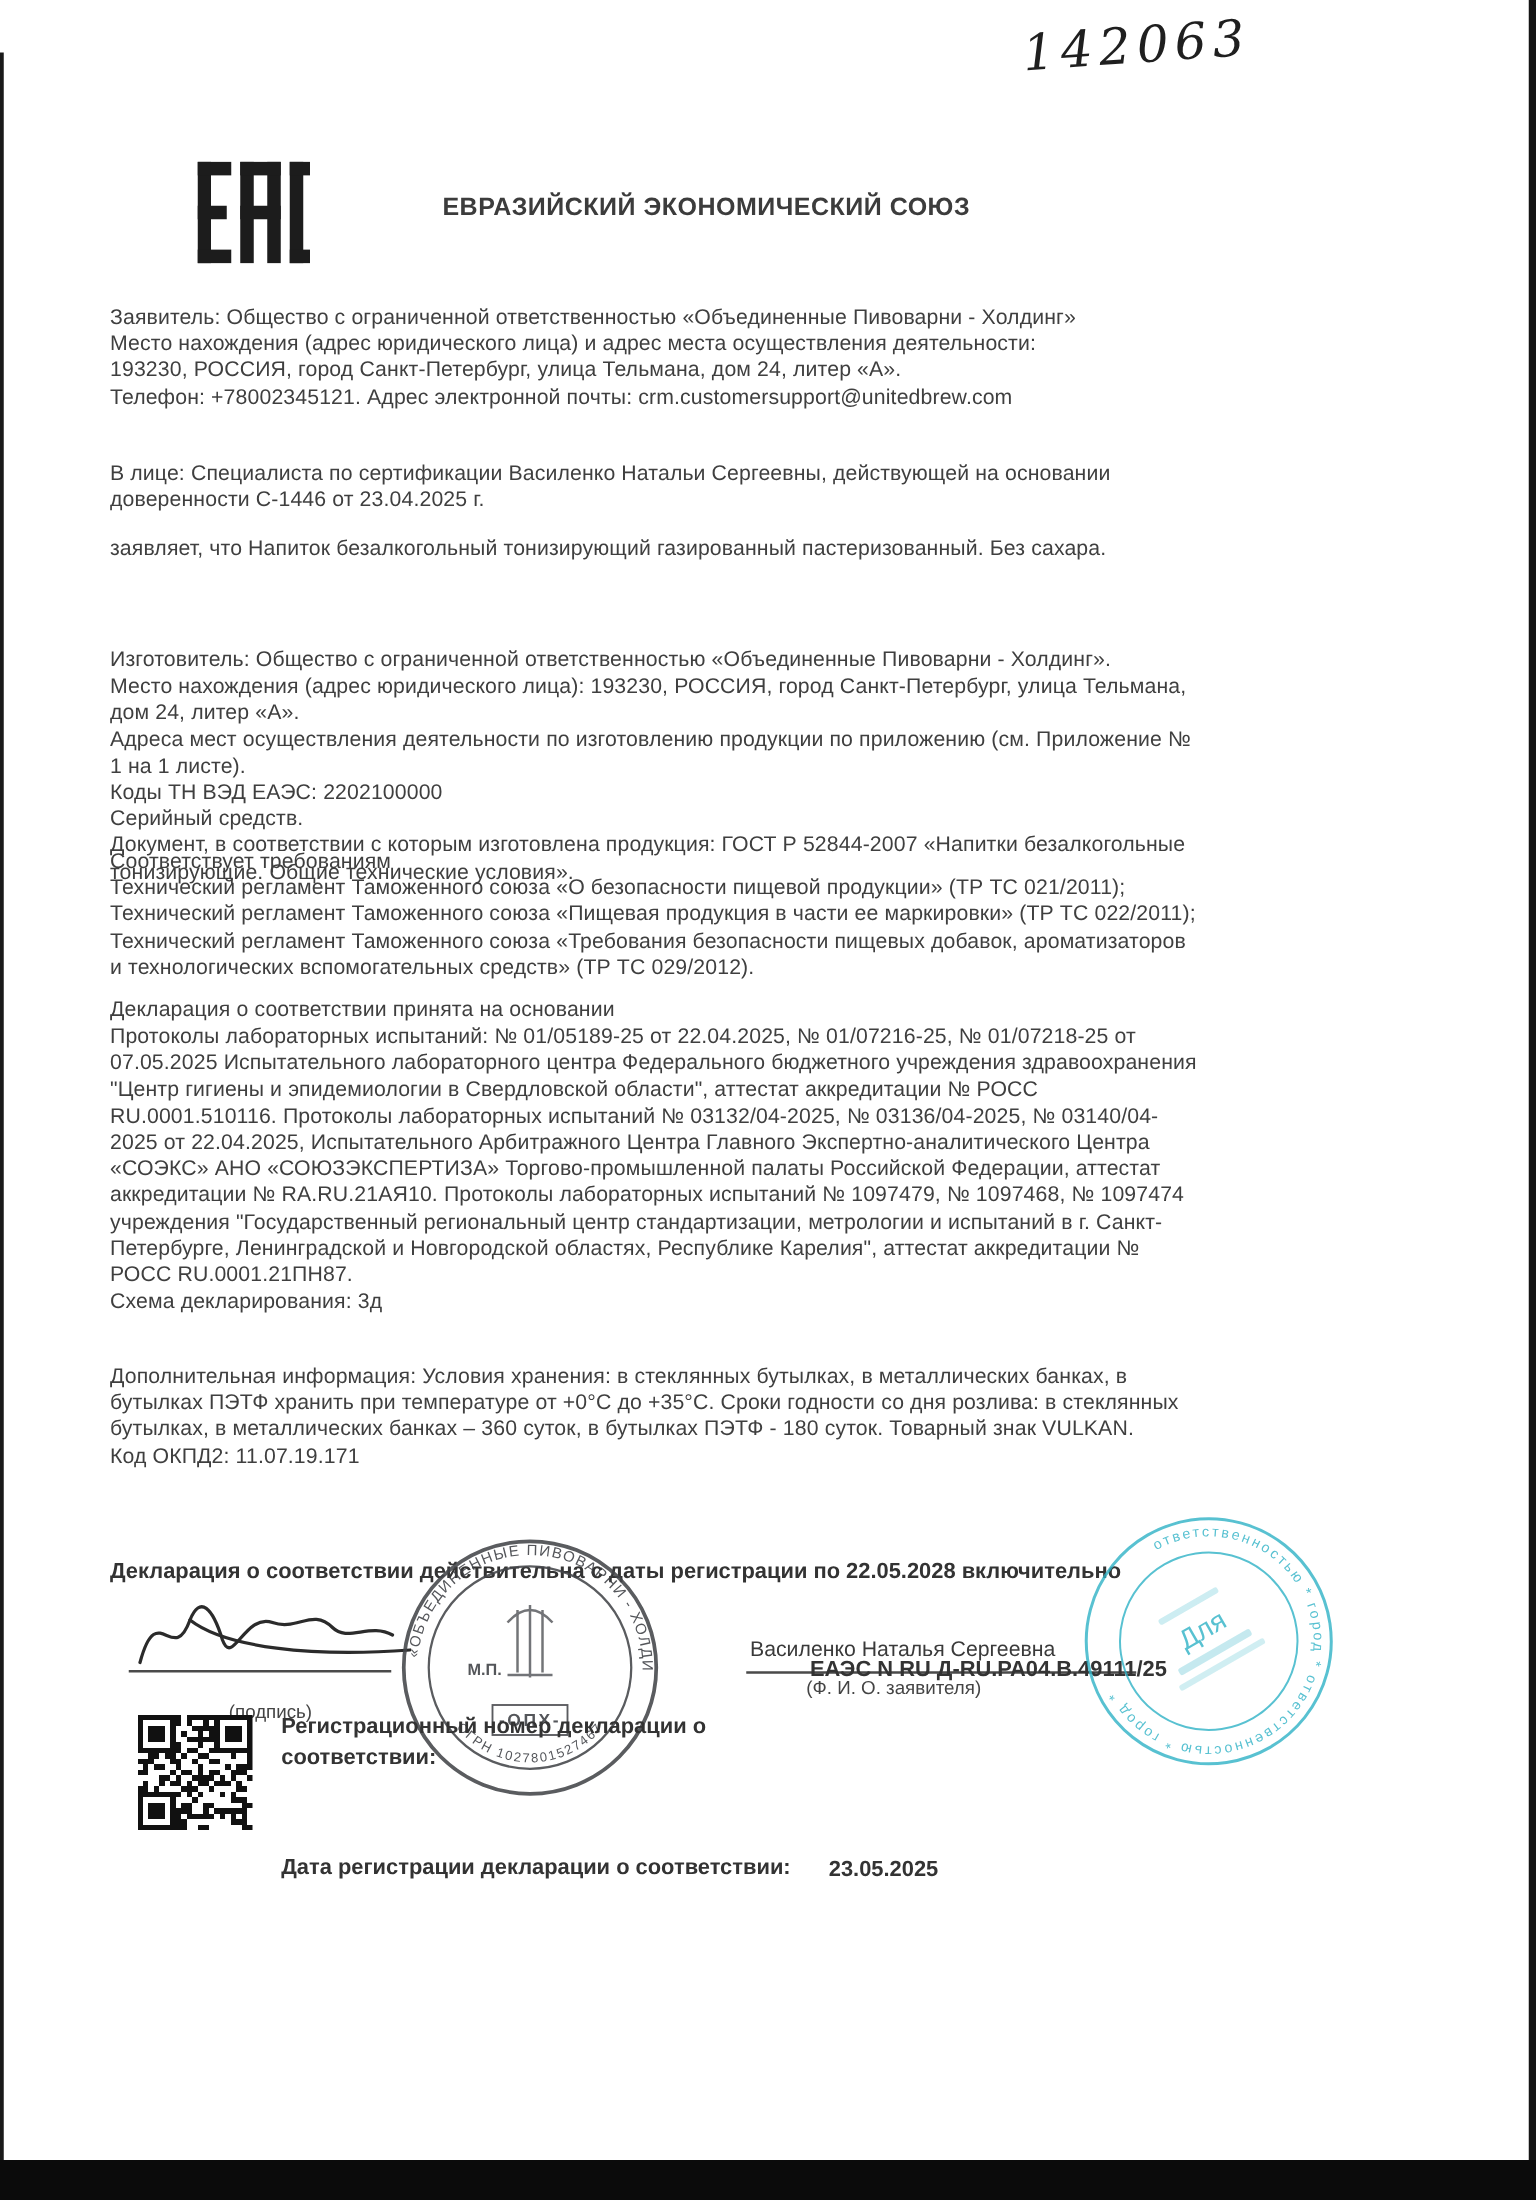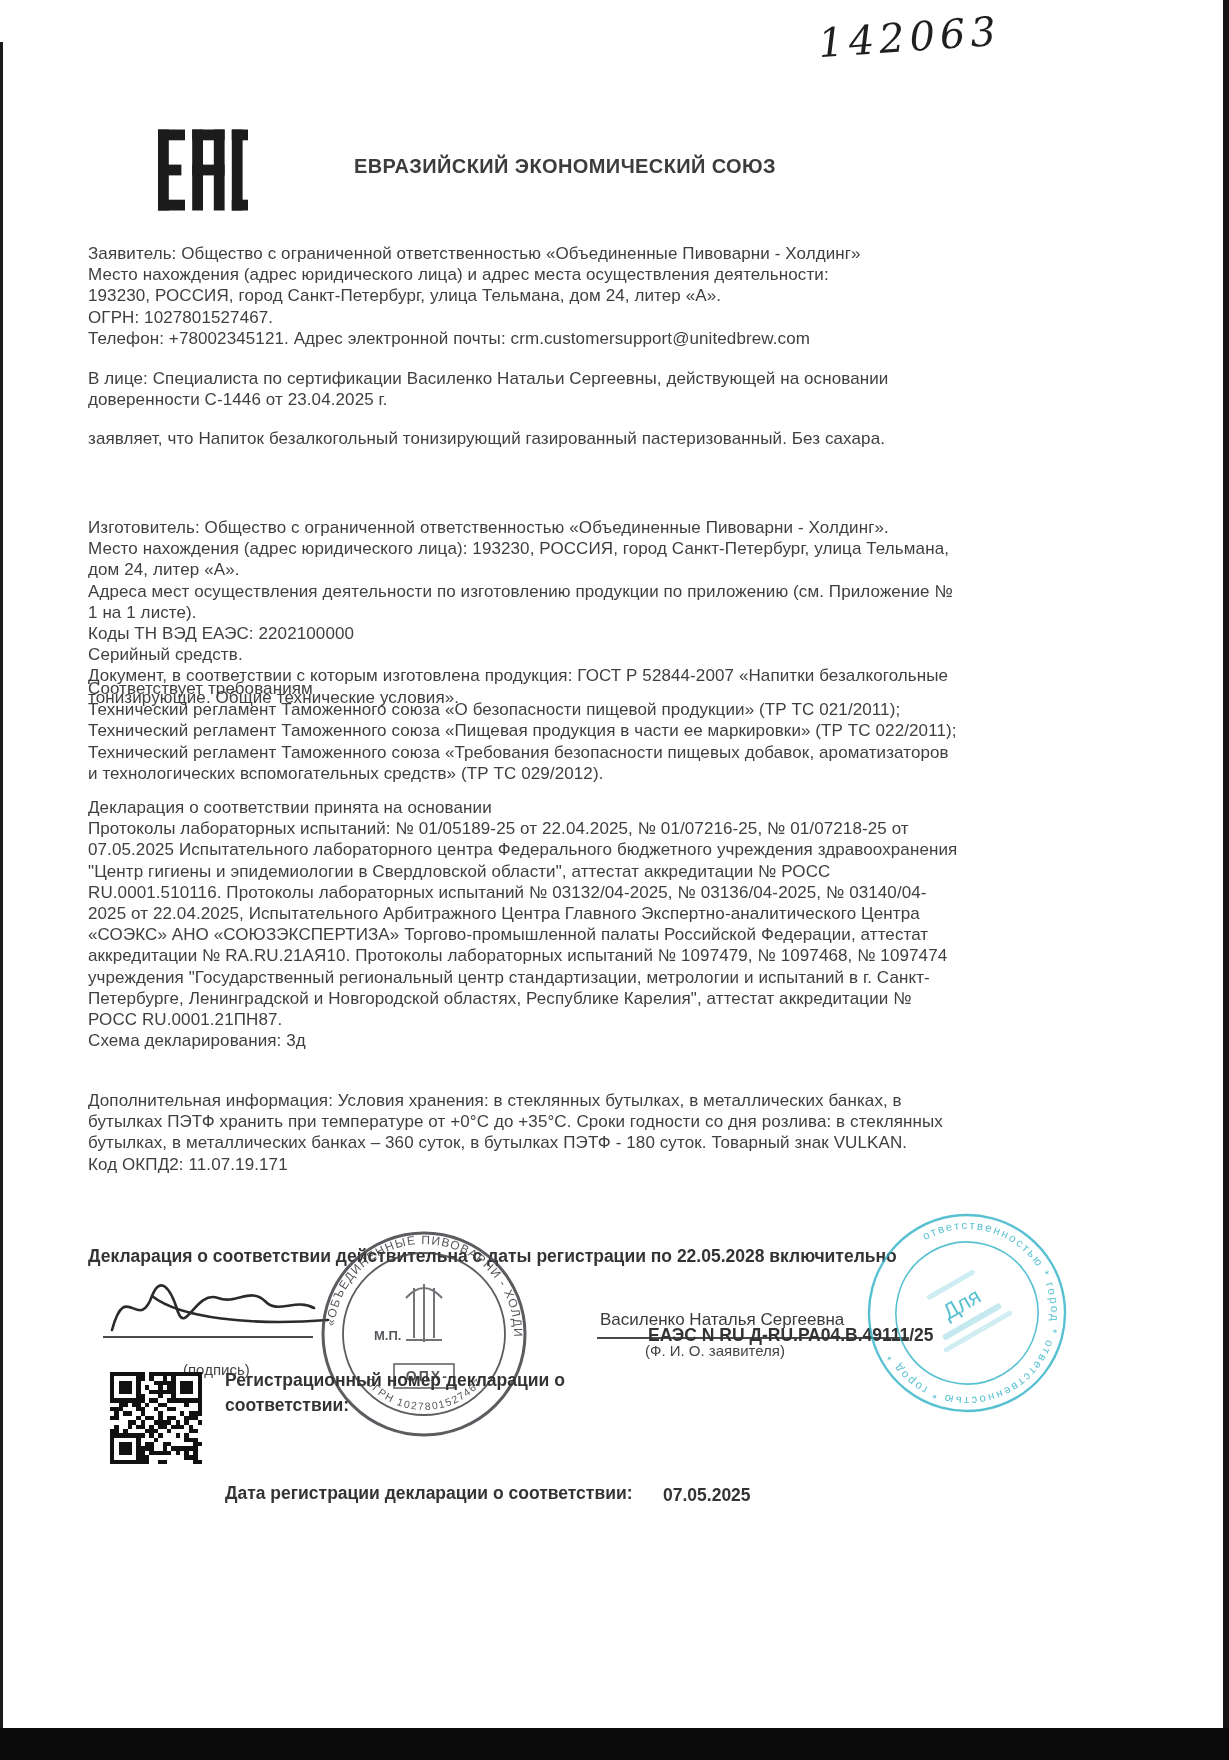--- a/index.html
+++ b/index.html
@@ -88,21 +88,20 @@
   </svg>
 
   <div class="abs doc-title">
     <div>ЕВРАЗИЙСКИЙ ЭКОНОМИЧЕСКИЙ СОЮЗ</div>
   </div>
 
   <div class="abs para p-applicant">
       <div>Заявитель: Общество с ограниченной ответственностью «Объединенные Пивоварни - Холдинг»</div>
       <div>Место нахождения (адрес юридического лица) и адрес места осуществления деятельности:</div>
       <div>193230, РОССИЯ, город Санкт-Петербург, улица Тельмана, дом 24, литер «А».</div>
-      <div>ОГРН: 1027801527467.</div>
       <div>Телефон: +78002345121. Адрес электронной почты: crm.customersupport@unitedbrew.com</div>
     </div>
   <div class="abs para p-rep">
       <div>В лице: Специалиста по сертификации Василенко Натальи Сергеевны, действующей на основании</div>
       <div>доверенности С-1446 от 23.04.2025 г.</div>
     </div>
   <div class="abs para p-declare">
       <div>заявляет, что Напиток безалкогольный тонизирующий газированный пастеризованный. Без сахара.</div>
     </div>
   <div class="abs para p-manu">
@@ -336,21 +335,21 @@
       <rect x="8.761904761904763" y="8.761904761904763" width="13.142857142857144" height="13.142857142857144" fill="#111"></rect>
       <rect x="61.33333333333334" y="0" width="30.66666666666667" height="30.66666666666667"></rect>
       <rect x="65.71428571428572" y="4.380952380952381" width="21.904761904761905" height="21.904761904761905" fill="#fff"></rect>
       <rect x="70.0952380952381" y="8.761904761904763" width="13.142857142857144" height="13.142857142857144" fill="#111"></rect>
       <rect x="0" y="61.33333333333334" width="30.66666666666667" height="30.66666666666667"></rect>
       <rect x="4.380952380952381" y="65.71428571428572" width="21.904761904761905" height="21.904761904761905" fill="#fff"></rect>
       <rect x="8.761904761904763" y="70.0952380952381" width="13.142857142857144" height="13.142857142857144" fill="#111"></rect>
     </svg>
 
   <div class="abs date-label">Дата регистрации декларации о соответствии:</div>
-  <div class="abs date-value">07.05.2025</div>
+  <div class="abs date-value">23.05.2025</div>
 
   <svg class="abs teal-svg" viewBox="0 0 290 235">
     <defs>
       <path id="tealArc" d="M145,31 a84,84 0 1 1 -0.2,0"></path>
     </defs>
     <g transform="rotate(-30 145 115)" stroke="#2fb2c6" fill="none">
       <circle cx="145" cy="115" r="98" stroke-width="2.4"></circle>
       <circle cx="145" cy="115" r="71" stroke-width="1.6"></circle>
       <text class="stamp-text" font-size="11.5" letter-spacing="2" fill="#2fb2c6" stroke="none">
         <textPath href="#tealArc">ответственностью * город * ответственностью * город *</textPath>

